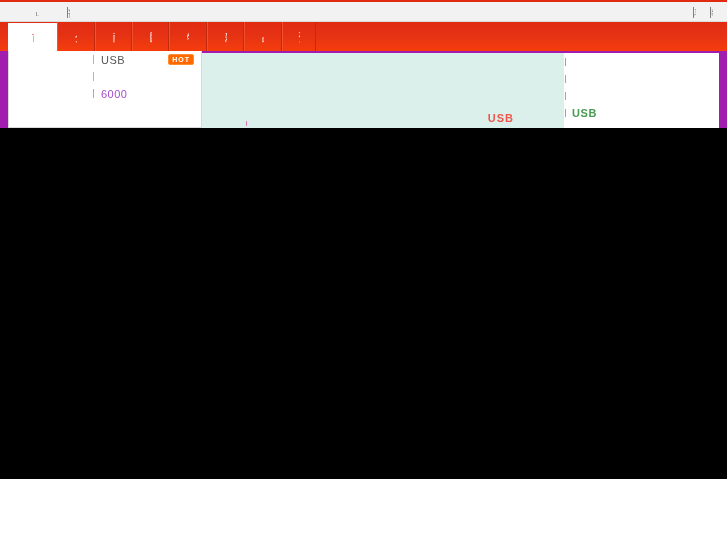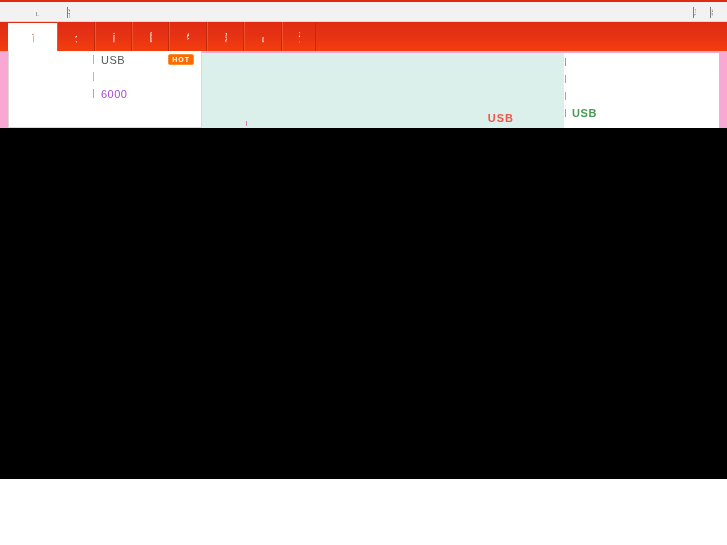--- a/index.html
+++ b/index.html
@@ -116,21 +116,21 @@
   .nav-tab .cjk { color: #ffffff; }
   .nav-tab.active .cjk { color: #e02b12; }
 
   
   .content {
     position: absolute;
     left: 0;
     top: 51px;
     width: 727px;
     height: 84px;
-    background: #f9a8d4;
+    background: #a21caf;
     box-sizing: border-box;
   }
 
   .catmenu {
     position: absolute;
     left: 8px;
     top: 0;
     width: 194px;
     height: 77px;
     background: #ffffff;

